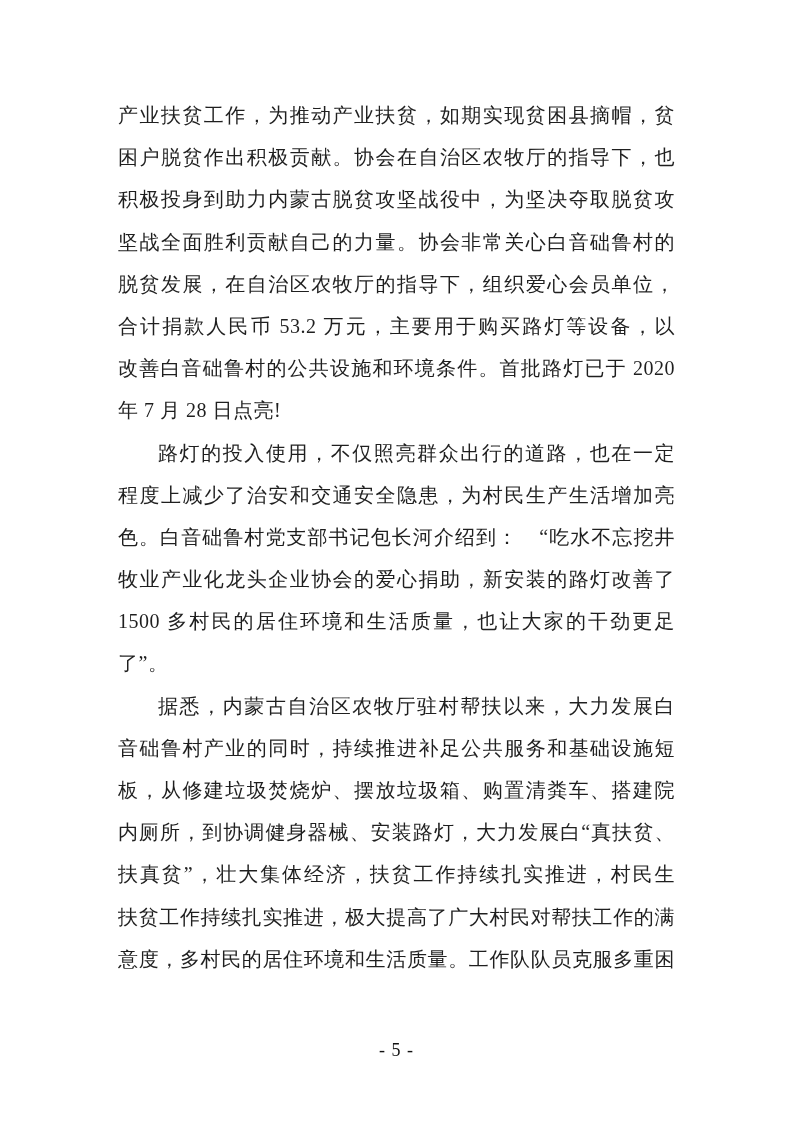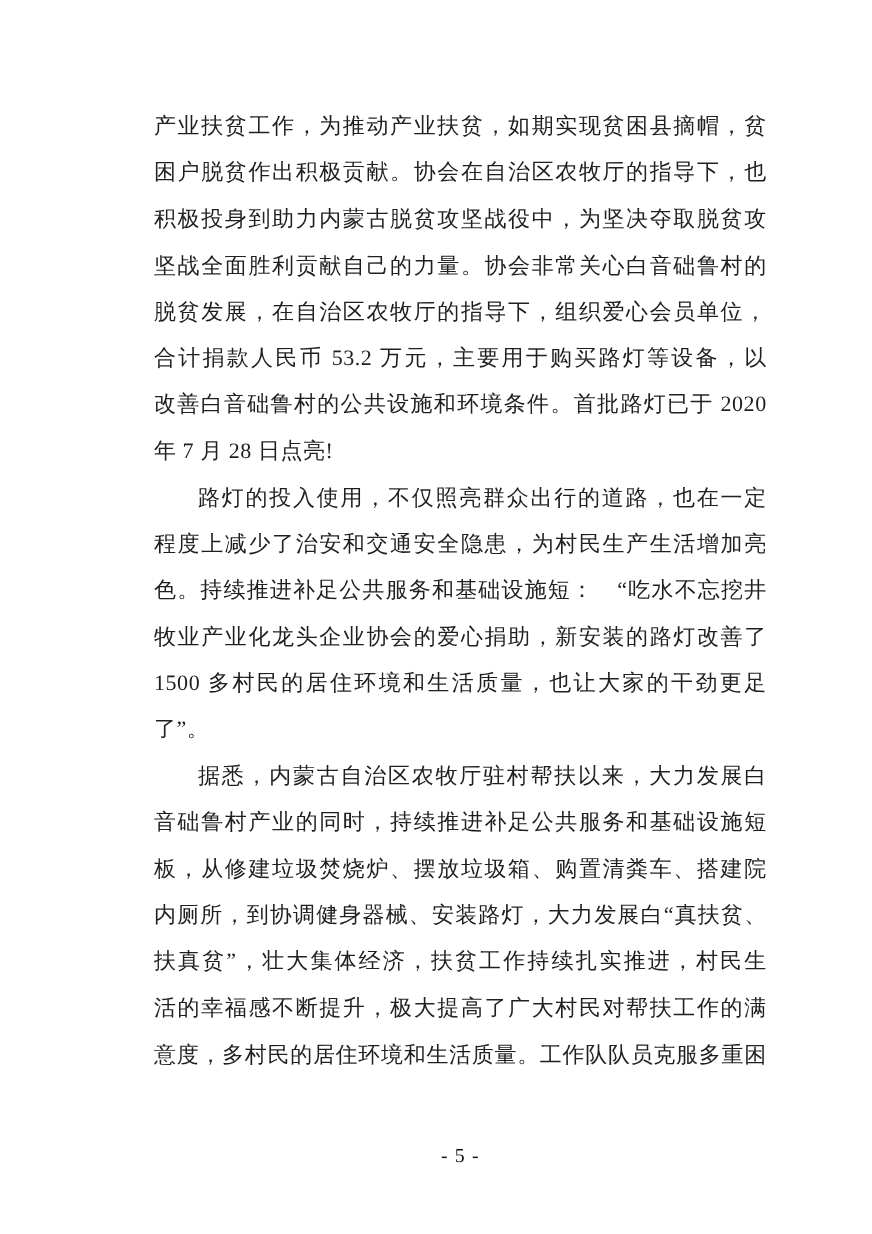--- a/index.html
+++ b/index.html
@@ -8,21 +8,20 @@
     background: #ffffff;
   }
   .page {
     position: relative;
     width: 737px;
     height: 1122px;
     background: #ffffff;
     overflow: hidden;
     font-family: "Liberation Serif", "DejaVu Serif", serif;
     color: #1f1f1f;
-    margin-left: 22px;
   }
   .text-block {
     position: absolute;
     left: 118px;
     top: 94px;
     width: 557px;
     font-size: 20px;
     line-height: 42.2px;
     font-weight: 400;
     letter-spacing: 0.5px;
@@ -59,26 +58,26 @@
       <div class="line">产业扶贫工作，为推动产业扶贫，如期实现贫困县摘帽，贫</div>
       <div class="line">困户脱贫作出积极贡献。协会在自治区农牧厅的指导下，也</div>
       <div class="line">积极投身到助力内蒙古脱贫攻坚战役中，为坚决夺取脱贫攻</div>
       <div class="line">坚战全面胜利贡献自己的力量。协会非常关心白音础鲁村的</div>
       <div class="line">脱贫发展，在自治区农牧厅的指导下，组织爱心会员单位，</div>
       <div class="line">合计捐款人民币 53.2 万元，主要用于购买路灯等设备，以</div>
       <div class="line">改善白音础鲁村的公共设施和环境条件。首批路灯已于 2020</div>
       <div class="line no-justify">年 7 月 28 日点亮!</div>
       <div class="line indent">路灯的投入使用，不仅照亮群众出行的道路，也在一定</div>
       <div class="line">程度上减少了治安和交通安全隐患，为村民生产生活增加亮</div>
-      <div class="line">色。持续推进补足公共服务和基础设施短：　“吃水不忘挖井</div>
+      <div class="line">色。白音础鲁村党支部书记包长河介绍到：　“吃水不忘挖井</div>
       <div class="line">牧业产业化龙头企业协会的爱心捐助，新安装的路灯改善了</div>
       <div class="line">1500 多村民的居住环境和生活质量，也让大家的干劲更足</div>
       <div class="line no-justify">了”。</div>
       <div class="line indent">据悉，内蒙古自治区农牧厅驻村帮扶以来，大力发展白</div>
       <div class="line">音础鲁村产业的同时，持续推进补足公共服务和基础设施短</div>
       <div class="line">板，从修建垃圾焚烧炉、摆放垃圾箱、购置清粪车、搭建院</div>
       <div class="line">内厕所，到协调健身器械、安装路灯，大力发展白“真扶贫、</div>
       <div class="line">扶真贫”，壮大集体经济，扶贫工作持续扎实推进，村民生</div>
-      <div class="line">活的幸福感不断提升，极大提高了广大村民对帮扶工作的满</div>
+      <div class="line">扶贫工作持续扎实推进，极大提高了广大村民对帮扶工作的满</div>
       <div class="line">意度，多村民的居住环境和生活质量。工作队队员克服多重困</div>
     </div>
   <div class="footer">- 5 -</div>
 </div>
 
 </body></html>

